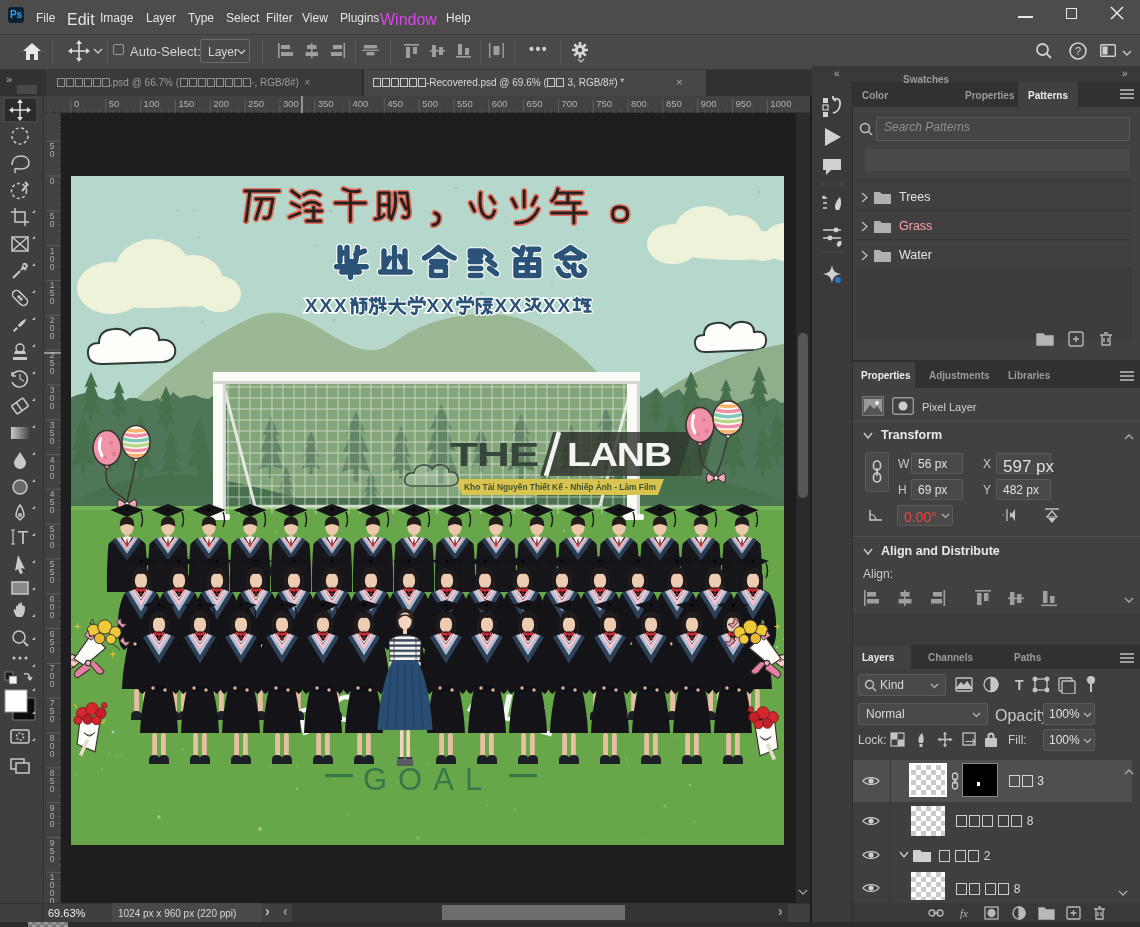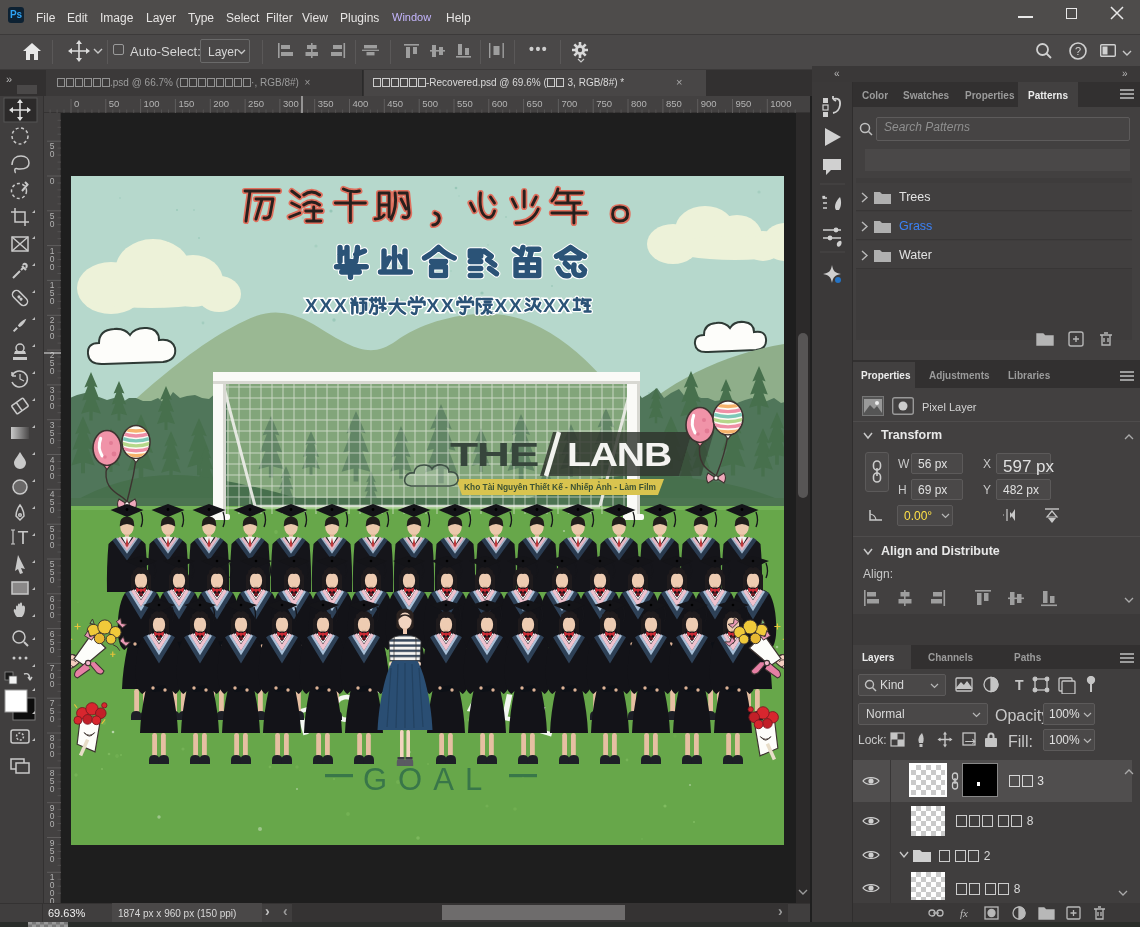--- a/index.html
+++ b/index.html
@@ -8,29 +8,29 @@
 .cj{display:inline-block;width:11px;height:12px;border:1px solid currentColor;
  opacity:.92;vertical-align:-2px;margin:0 1px}
 .cjs{display:inline-block;width:8px;height:9px;border:1px solid currentColor;
  opacity:.9;vertical-align:-1px;margin:0 0.5px}
 </style></head>
 <body>
 
 <div class="abs" style="left:0;top:0;width:1140px;height:34px;background:#4e4c4b"></div>
 <div class="abs" style="left:8px;top:7px;width:16px;height:16px;background:#0d2132;border-radius:3px;color:#2fa3f5;font-size:10px;font-weight:bold;text-align:center;line-height:16px">Ps</div>
 <div class="abs" style="left:36px;top:11px;color:#e6e4e3;font-size:12px">File</div>
-<div class="abs" style="left:67px;top:11px;color:#e6e4e3;font-size:12px">Edit</div>
+<div class="abs" style="left:67px;top:11px;color:#e6e4e3;font-size:16px">Edit</div>
 <div class="abs" style="left:100px;top:11px;color:#e6e4e3;font-size:12px">Image</div>
 <div class="abs" style="left:146px;top:11px;color:#e6e4e3;font-size:12px">Layer</div>
 <div class="abs" style="left:188px;top:11px;color:#e6e4e3;font-size:12px">Type</div>
 <div class="abs" style="left:226px;top:11px;color:#e6e4e3;font-size:12px">Select</div>
 <div class="abs" style="left:266px;top:11px;color:#e6e4e3;font-size:12px">Filter</div>
 <div class="abs" style="left:302px;top:11px;color:#e6e4e3;font-size:12px">View</div>
 <div class="abs" style="left:340px;top:11px;color:#e6e4e3;font-size:12px">Plugins</div>
-<div class="abs" style="left:392px;top:11px;color:#c4b5fd;font-size:11px">Window</div>
+<div class="abs" style="left:380px;top:11px;color:#d946ef;font-size:16px">Window</div>
 <div class="abs" style="left:446px;top:11px;color:#e6e4e3;font-size:12px">Help</div>
 <div class="abs" style="left:1018px;top:16px;width:15px;height:1.5px;background:#e8e8e8"></div>
 <div class="abs" style="left:1066px;top:8px;width:11px;height:11px;border:1.5px solid #e8e8e8"></div>
 <svg class="abs" style="left:1110px;top:6px" width="14" height="14">
     <path d="M1,1 L13,13 M13,1 L1,13" stroke="#e8e8e8" stroke-width="1.5"></path>
   </svg>
 <div class="abs" style="left:0;top:34px;width:1140px;height:36px;background:#4a4848;border-top:1px solid #3c3a3a;border-bottom:1px solid #3c3a3a"></div>
 <svg class="abs" style="left:22px;top:42px" width="20" height="19">
     <path d="M10,1 L19,9 L16,9 L16,18 L12,18 L12,12 L8,12 L8,18 L4,18 L4,9 L1,9 Z" fill="#e8e8e8"></path>
   </svg>
@@ -1272,21 +1272,21 @@
     </svg></div>
 <div class="abs" style="left:796px;top:113px;width:14px;height:790px;background:#2c2a2a"></div>
 <div class="abs" style="left:798px;top:333px;width:10px;height:165px;background:#575555;border-radius:5px"></div>
 <svg class="abs" style="left:797px;top:888px" width="12" height="8">
     <path d="M2,2 L6,6 L10,2" stroke="#9a9a9a" stroke-width="1.4" fill="none"></path>
   </svg>
 <div class="abs" style="left:0;top:903px;width:810px;height:19px;background:#403e3e;border-top:1px solid #343232"></div>
 <div class="abs" style="left:42px;top:903px;width:1px;height:19px;background:#343232"></div>
 <div class="abs" style="left:48px;top:907px;color:#f0f0f0;font-size:11px">69.63%</div>
 <div class="abs" style="left:112px;top:903px;width:150px;height:19px;background:#4a4848"></div>
-<div class="abs" style="left:118px;top:908px;color:#d8d8d8;font-size:10px">1874 px x 960 px (150 ppi)</div>
+<div class="abs" style="left:118px;top:908px;color:#d8d8d8;font-size:10px">1024 px x 960 px (220 ppi)</div>
 <div class="abs" style="left:265px;top:903px;color:#c0c0c0;font-size:14px;font-weight:bold">›</div>
 <div class="abs" style="left:283px;top:903px;color:#9a9a9a;font-size:14px;font-weight:bold">‹</div>
 <div class="abs" style="left:292px;top:903px;width:496px;height:19px;background:#353333"></div>
 <div class="abs" style="left:442px;top:905px;width:183px;height:15px;background:#6e6c6c"></div>
 <div class="abs" style="left:778px;top:903px;color:#9a9a9a;font-size:14px;font-weight:bold">›</div>
 <div class="abs" style="left:0;top:922px;width:1140px;height:5px;background:#2a2d2a"></div>
 <svg class="abs" style="left:28px;top:922px" width="40" height="5">
     <rect width="40" height="5" fill="#777"></rect>
     <g fill="#999">
       <rect x="0" y="0" width="4" height="2.5"></rect>
@@ -1336,21 +1336,21 @@
 <path d="M8,170 L33,170" stroke="#4a4848" stroke-width="1"></path>
 <g transform="translate(20,192)">
         <path d="M0,-9 C1,-3 3,-1 9,0 C3,1 1,3 0,9 C-1,3 -3,1 -9,0 C-3,-1 -1,-3 0,-9 Z" fill="#d0d0d0" stroke="none"></path>
         <circle cx="6" cy="6" r="3" fill="#2573c4" stroke="none"></circle>
       </g>
 </g>
   </svg>
 <div class="abs" style="left:853px;top:82px;width:287px;height:840px;background:#3c3a3a"></div>
 <div class="abs" style="left:853px;top:82px;width:287px;height:25px;background:#323030"></div>
 <div class="abs" style="left:862px;top:90px;color:#9b9b9b;font-size:10px;font-weight:bold">Color</div>
-<div class="abs" style="left:903px;top:90px;color:#9b9b9b;font-size:10px;font-weight:bold">Swatches</div>
+<div class="abs" style="left:903px;top:74px;color:#9b9b9b;font-size:10px;font-weight:bold">Swatches</div>
 <div class="abs" style="left:965px;top:90px;color:#9b9b9b;font-size:10px;font-weight:bold">Properties</div>
 <div class="abs" style="left:1018px;top:82px;width:60px;height:25px;background:#424040"></div>
 <div class="abs" style="left:1028px;top:90px;color:#ececec;font-size:10px;font-weight:bold">Patterns</div>
 <svg class="abs" style="left:1120px;top:88px" width="14" height="12">
     <g stroke="#c0c0c0" stroke-width="1.6">
       <path d="M0,2 L14,2 M0,6 L14,6 M0,10 L14,10"></path>
     </g>
   </svg>
 <div class="abs" style="left:853px;top:107px;width:287px;height:253px;background:#424040"></div>
 <svg class="abs" style="left:859px;top:122px" width="14" height="14">
@@ -1369,21 +1369,21 @@
     <path d="M0,2 L6,2 L8,4 L17,4 L17,14 L0,14 Z" fill="#b0b0b0"></path>
   </svg>
 <div class="abs" style="left:899px;top:190px;color:#e2e2e2;font-size:12.5px">Trees</div>
 <div class="abs" style="left:856px;top:212px;width:276px;height:28px;background:#413f3f;border-bottom:1px solid #383636"></div>
 <svg class="abs" style="left:861px;top:221px" width="8" height="11">
     <path d="M1,1 L6,5.5 L1,10" stroke="#b8b8b8" stroke-width="1.4" fill="none"></path>
   </svg>
 <svg class="abs" style="left:874px;top:219px" width="17" height="14">
     <path d="M0,2 L6,2 L8,4 L17,4 L17,14 L0,14 Z" fill="#b0b0b0"></path>
   </svg>
-<div class="abs" style="left:899px;top:219px;color:#3b82f6;font-size:12.5px">Grass</div>
+<div class="abs" style="left:899px;top:219px;color:#fca5a5;font-size:12.5px">Grass</div>
 <div class="abs" style="left:856px;top:241px;width:276px;height:28px;background:#413f3f;border-bottom:1px solid #383636"></div>
 <svg class="abs" style="left:861px;top:250px" width="8" height="11">
     <path d="M1,1 L6,5.5 L1,10" stroke="#b8b8b8" stroke-width="1.4" fill="none"></path>
   </svg>
 <svg class="abs" style="left:874px;top:248px" width="17" height="14">
     <path d="M0,2 L6,2 L8,4 L17,4 L17,14 L0,14 Z" fill="#b0b0b0"></path>
   </svg>
 <div class="abs" style="left:899px;top:248px;color:#e2e2e2;font-size:12.5px">Water</div>
 <svg class="abs" style="left:1036px;top:330px" width="100" height="17">
     <g stroke="#b5b5b5" fill="none" stroke-width="1.4">
@@ -1438,21 +1438,21 @@
 <div class="abs" style="left:911px;top:479px;width:52px;height:21px;background:#4a4848;border:1px solid #5c5a5a;border-radius:2px"></div>
 <div class="abs" style="left:918px;top:483px;color:#e0e0e0;font-size:12px">69 px</div>
 <div class="abs" style="left:983px;top:483px;color:#c8c8c8;font-size:12px">Y</div>
 <div class="abs" style="left:996px;top:479px;width:55px;height:21px;background:#4a4848;border:1px solid #5c5a5a;border-radius:2px"></div>
 <div class="abs" style="left:1003px;top:483px;color:#e0e0e0;font-size:12px">482 px</div>
 <svg class="abs" style="left:868px;top:509px" width="16" height="13">
     <path d="M2,1 L2,11 L14,11" stroke="#c8c8c8" stroke-width="1.5" fill="none"></path>
     <path d="M2,5 A7,7 0 0 1 8,11" stroke="#c8c8c8" stroke-width="1.2" fill="none"></path>
   </svg>
 <div class="abs" style="left:897px;top:505px;width:56px;height:21px;background:#4a4848;border:1px solid #5c5a5a;border-radius:2px"></div>
-<div class="abs" style="left:904px;top:509px;color:#fde047;font-size:12px">0.00°</div>
+<div class="abs" style="left:904px;top:509px;color:#ef4444;font-size:14px">0.00°</div>
 <svg class="abs" style="left:941px;top:513px" width="9" height="6">
     <path d="M1,1 L4.5,4.5 L8,1" stroke="#b8b8b8" stroke-width="1.2" fill="none"></path>
   </svg>
 <svg class="abs" style="left:1003px;top:507px" width="60" height="16">
     <g fill="#c8c8c8">
       <path d="M4,2 L4,14 M1,8 0,8" stroke="#c8c8c8" stroke-width="1.2"></path>
       <path d="M0,8 L-3,5 L-3,11 Z" transform="translate(10,0)"></path>
       <path d="M12,2 L8,8 L12,14 Z"></path>
       <g transform="translate(40,0)">
         <path d="M2,2 L16,2" stroke="#c8c8c8" stroke-width="1.4"></path>
@@ -1576,21 +1576,21 @@
 <g transform="translate(72,0)" fill="none" stroke-width="1.3">
         <rect x="1" y="2" width="12" height="12"></rect>
         <path d="M4,17 L16,17 M13,14 L16,17 L13,20" transform="translate(0,-3) scale(0.8)"></path>
       </g>
 <g transform="translate(94,0)" stroke="none">
         <rect x="1" y="7" width="12" height="9" rx="1"></rect>
         <path d="M3.5,7 L3.5,5 A3.5,3.5 0 0 1 10.5,5 L10.5,7 L8.5,7 L8.5,5 A1.5,1.5 0 0 0 5.5,5 L5.5,7 Z"></path>
       </g>
 </g>
   </svg>
-<div class="abs" style="left:1008px;top:733px;color:#c8c8c8;font-size:16px">Fill:</div>
+<div class="abs" style="left:1008px;top:733px;color:#c8c8c8;font-size:12px">Fill:</div>
 <div class="abs" style="left:1043px;top:729px;width:52px;height:22px;background:#4a4848;border:1px solid #5c5a5a;border-radius:2px"></div>
 <div class="abs" style="left:1049px;top:733px;color:#e0e0e0;font-size:12px">100%</div>
 <svg class="abs" style="left:1083px;top:738px" width="9" height="6">
     <path d="M1,1 L4.5,4.5 L8,1" stroke="#b8b8b8" stroke-width="1.2" fill="none"></path>
   </svg>
 <div class="abs" style="left:853px;top:760px;width:279px;height:150px;background:#403e3e"></div>
 <div class="abs" style="left:853px;top:760px;width:279px;height:42px;background:#504e4e"></div>
 <svg class="abs" style="left:862px;top:775px" width="18" height="12">
     <path d="M1,6 C4,1.5 14,1.5 17,6 C14,10.5 4,10.5 1,6 Z" fill="none" stroke="#cfcfcf" stroke-width="1.3"></path>
     <circle cx="9" cy="6" r="2.6" fill="#cfcfcf"></circle>

